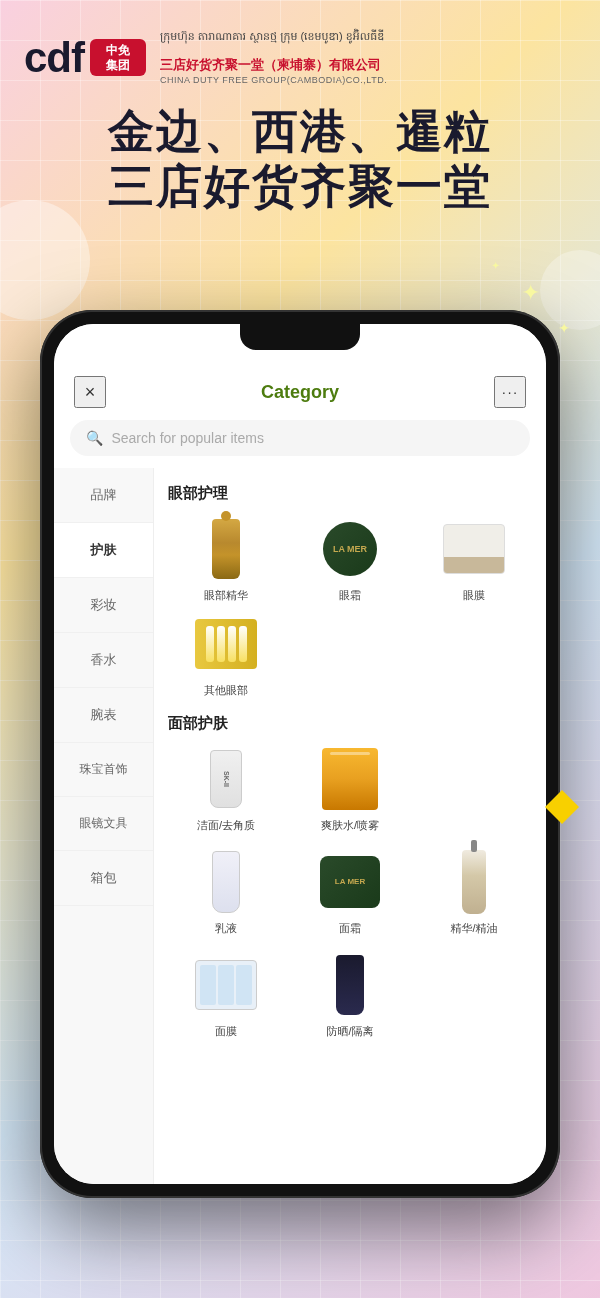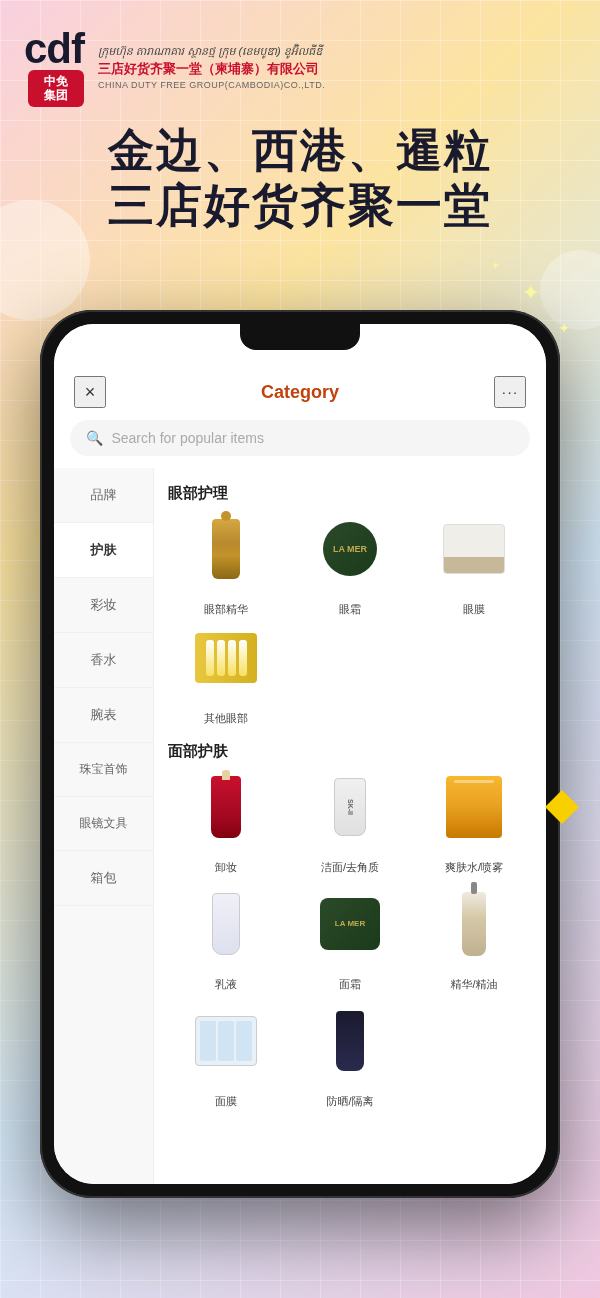--- a/index.html
+++ b/index.html
@@ -40,22 +40,22 @@
 
     .brand-row {
       display: flex;
       align-items: center;
       gap: 14px;
       margin-bottom: 12px;
     }
 
     .cdf-logo {
       display: flex;
-      align-items: flex-end;
-      flex-direction: column;
+      align-items: center;
+      gap: 6px;
     }
 
     .cdf-text {
       font-size: 42px;
       font-weight: 900;
       color: #1a1a2e;
       letter-spacing: -1px;
       line-height: 1;
     }
 
@@ -72,22 +72,21 @@
 
     .brand-subtitle {
       font-size: 10px;
       color: #333;
       line-height: 1.5;
     }
 
     .brand-subtitle .khmer-text {
       font-size: 11px;
       color: #444;
-      margin-bottom: 0;
-      font-style: italic;
+      margin-bottom: 10px;
     }
 
     .brand-subtitle .chinese-full {
       font-size: 13px;
       font-weight: bold;
       color: #c8102e;
     }
 
     .brand-subtitle .english-sub {
       font-size: 9px;
@@ -175,21 +174,21 @@
       display: flex;
       align-items: center;
       justify-content: space-between;
       padding: 52px 20px 12px;
       background: white;
     }
 
     .app-header-title {
       font-size: 18px;
       font-weight: 600;
-      color: #c2410c;
+      color: #4d7c0f;
     }
 
     .icon-btn {
       font-size: 18px;
       color: #333;
       cursor: pointer;
       width: 32px;
       height: 32px;
       display: flex;
       align-items: center;
@@ -264,21 +263,21 @@
       display: grid;
       grid-template-columns: repeat(3, 1fr);
       gap: 8px;
       margin-bottom: 16px;
     }
 
     .product-item {
       display: flex;
       flex-direction: column;
       align-items: center;
-      gap: 19px;
+      gap: 5px;
       cursor: pointer;
     }
 
     .product-img-wrap {
       width: 68px;
       height: 68px;
       display: flex;
       align-items: center;
       justify-content: center;
     }
@@ -612,26 +611,20 @@
                 </div>
               </div>
               <span class="product-label">其他眼部</span>
             </div>
           </div>
 
           <div class="section-header">面部护肤</div>
 
           <div class="product-grid">
 
-            <div class="product-item">
-              <div class="product-img-wrap">
-                <div class="prod-cleanse"></div>
-              </div>
-              <span class="product-label">卸妆</span>
-            </div>
 
             <div class="product-item">
               <div class="product-img-wrap">
                 <div class="prod-face-wash">SK-II</div>
               </div>
               <span class="product-label">洁面/去角质</span>
             </div>
 
             <div class="product-item">
               <div class="product-img-wrap">

